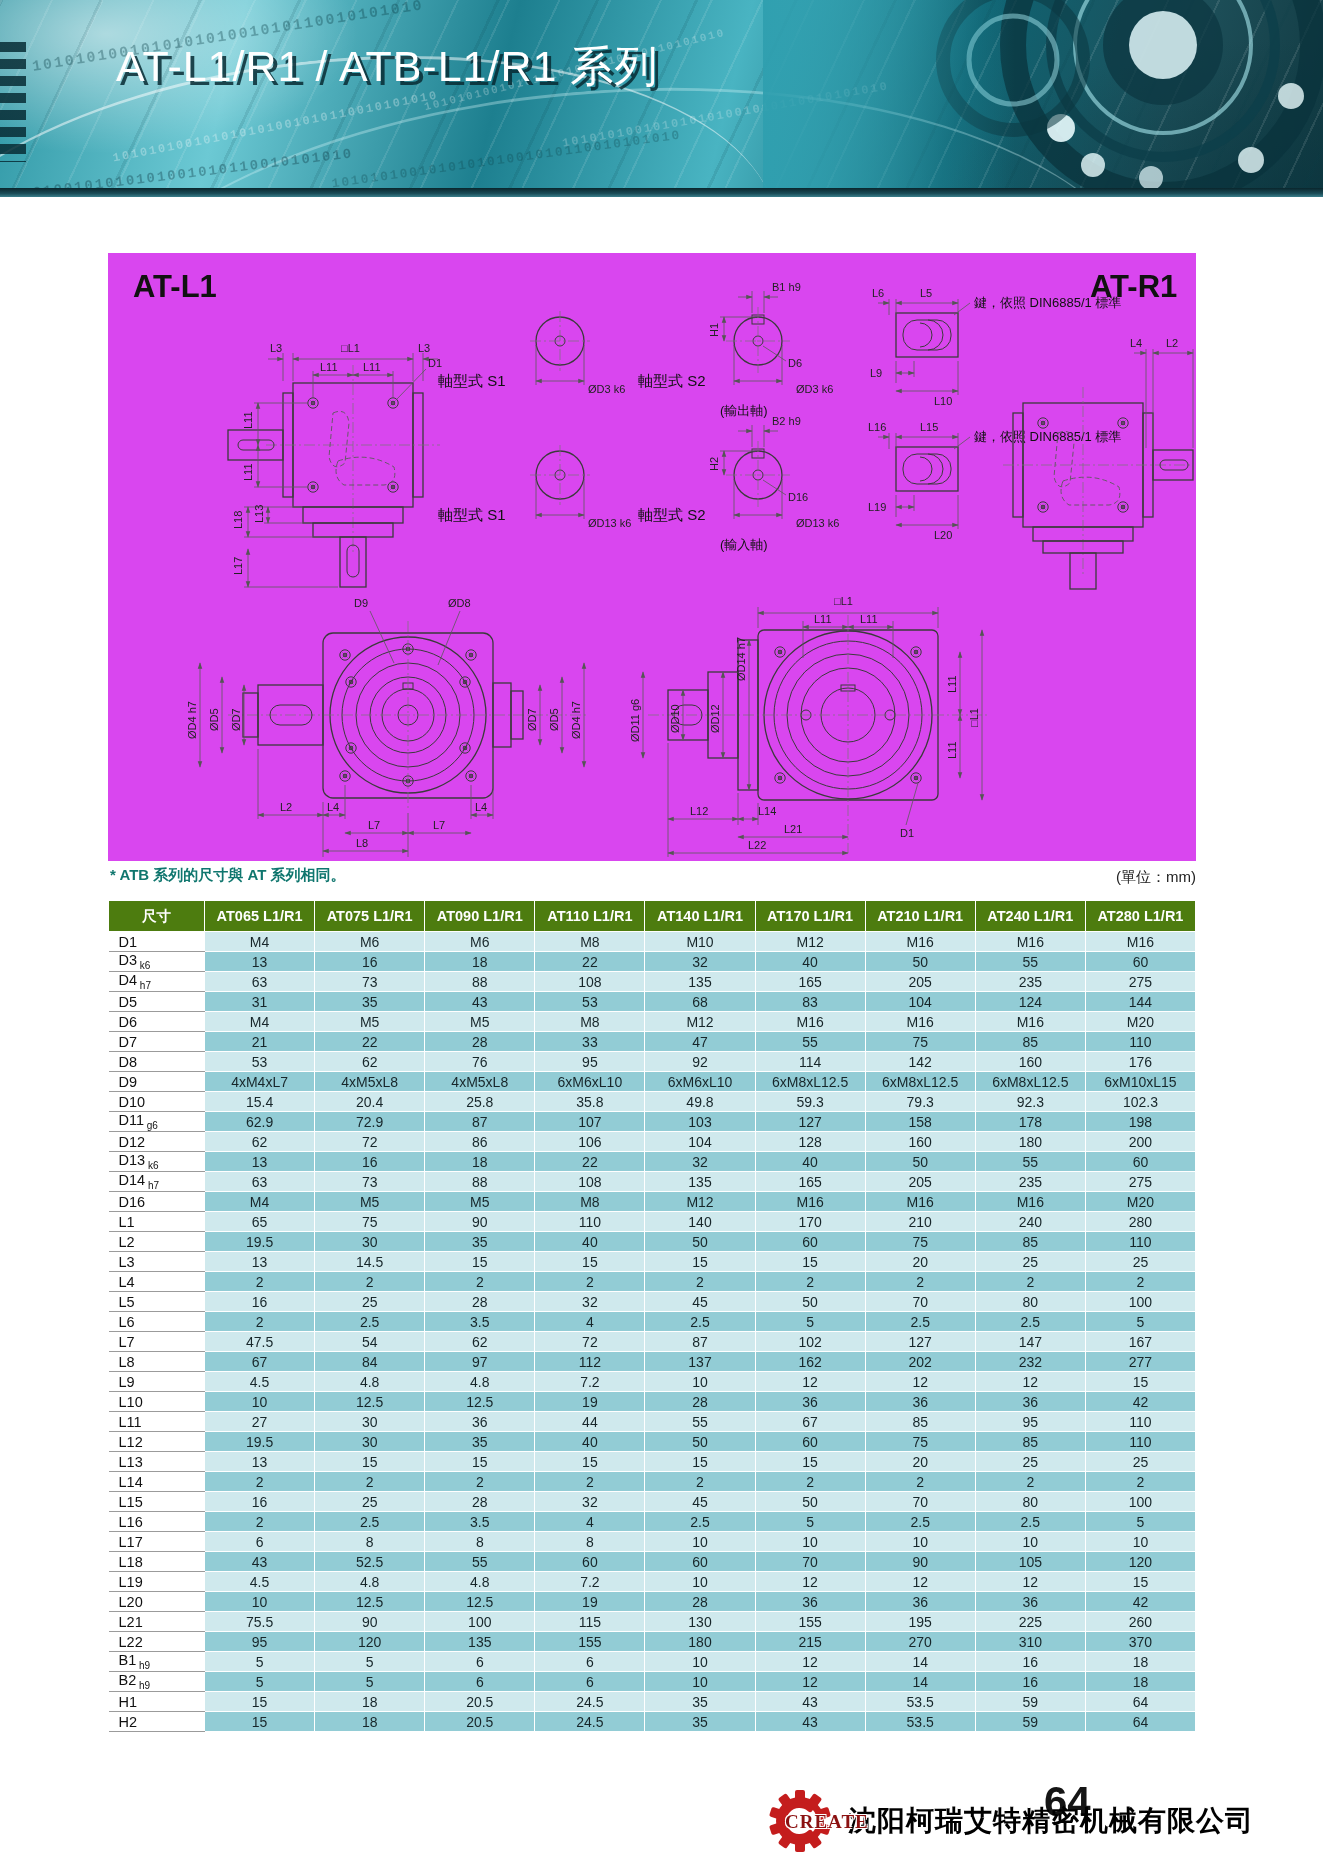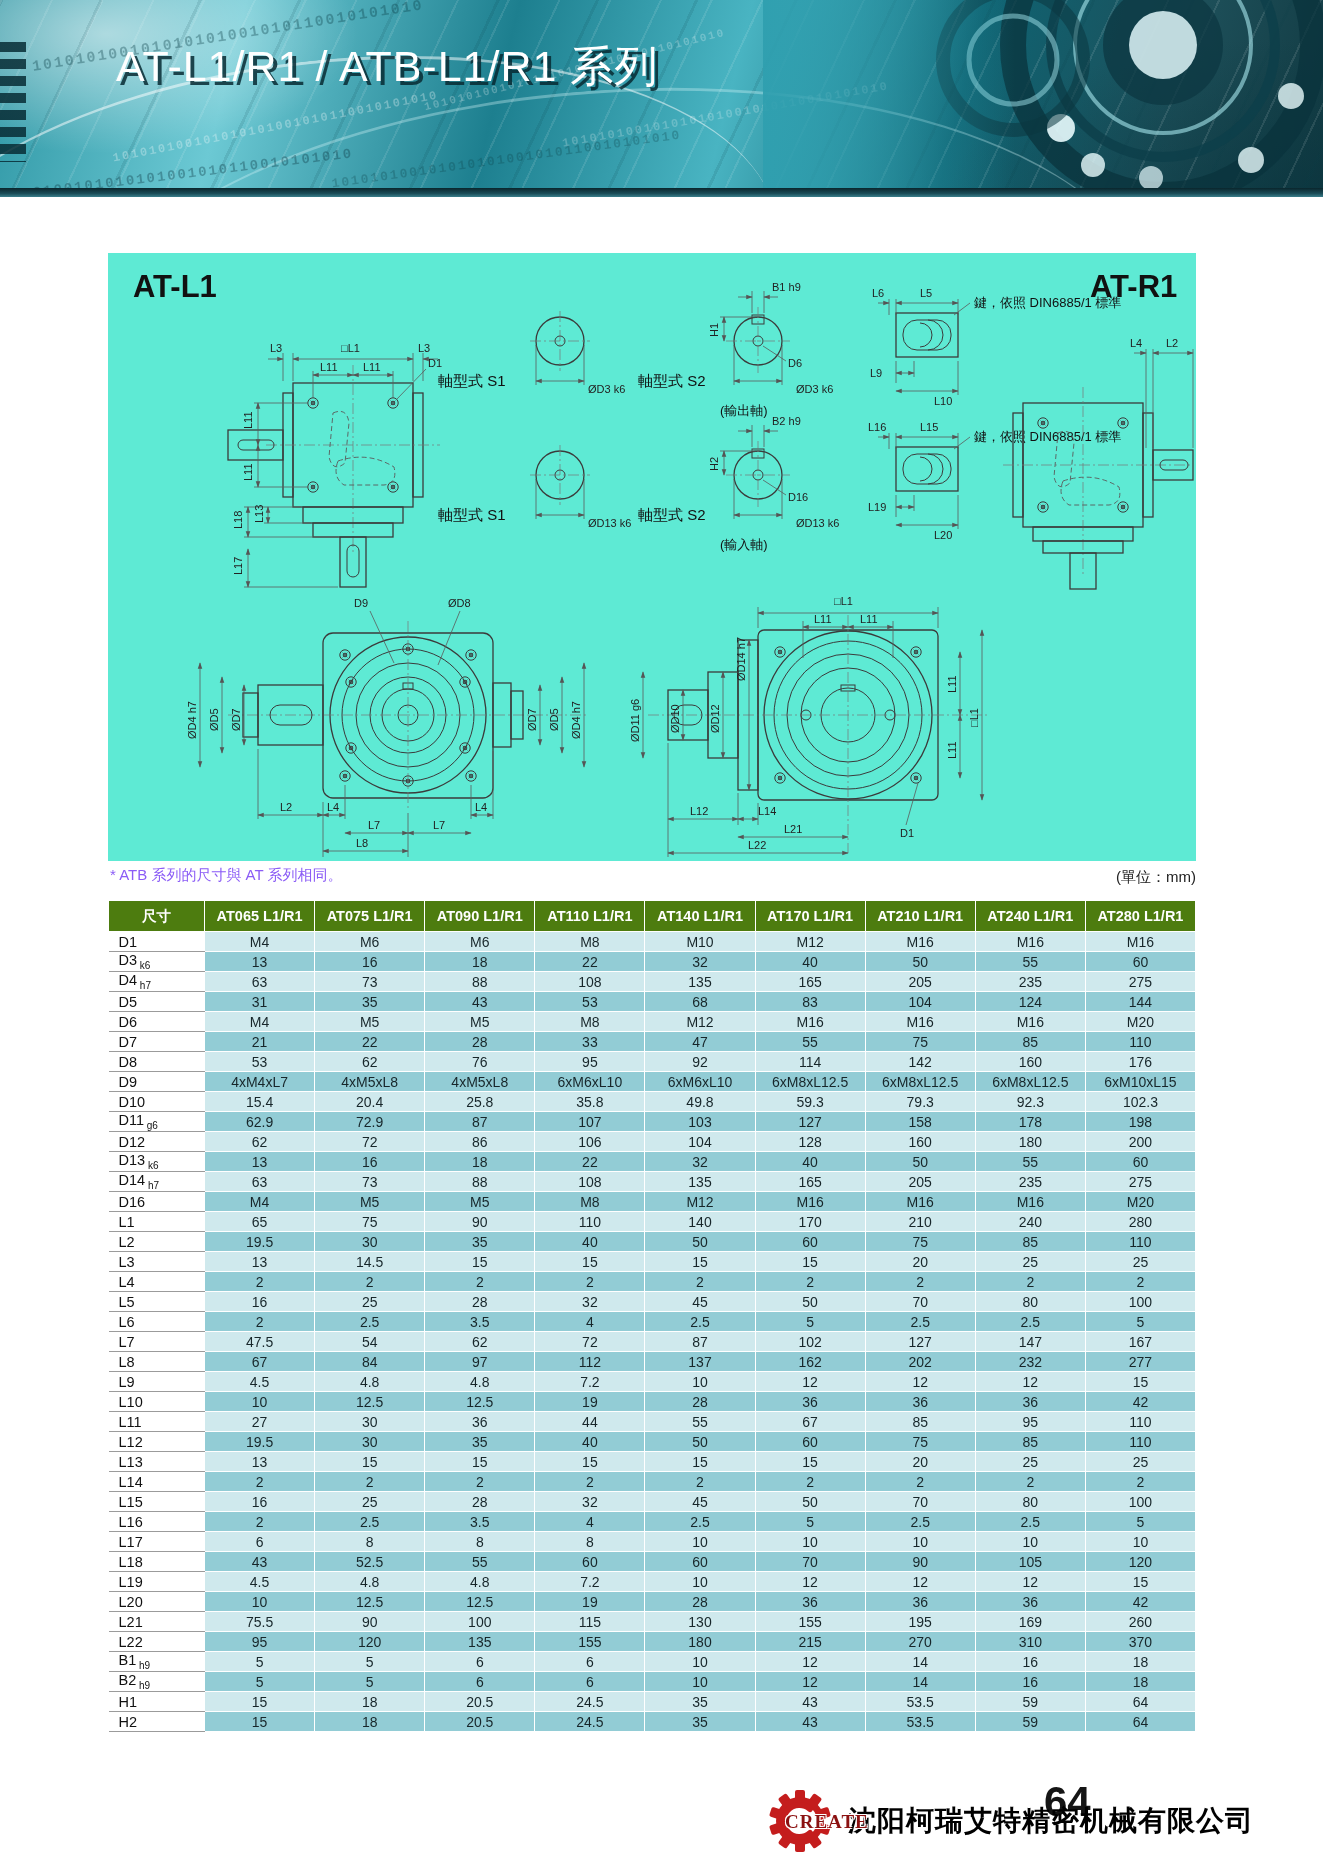--- a/index.html
+++ b/index.html
@@ -21,36 +21,36 @@
   .banner-bars{position:absolute;left:0;top:42px;width:26px;height:120px;
     background:repeating-linear-gradient(180deg, rgba(7,44,53,.85) 0 10px, rgba(7,44,53,0) 10px 17px);}
   .banner-title{position:absolute;left:116px;top:38px;font-size:43px;font-weight:normal;color:#ffffff;letter-spacing:1px;
     text-shadow:4px 4px 0 rgba(7,42,50,.85);}
   .banner-subtitle{position:absolute;left:118px;top:106px;font-size:28px;font-weight:bold;color:#ffffff;
     text-shadow:3px 3px 0 rgba(7,42,50,.8);}
   .banner-strip{position:absolute;left:0;top:188px;width:1323px;height:9px;
     background:linear-gradient(180deg,#0a262d 0%,#1a4c57 60%,#3a7e8b 100%);}
 
   
-  .panel{position:absolute;left:108px;top:253px;width:1088px;height:608px;background:#5eead4;}
+  .panel{position:absolute;left:108px;top:253px;width:1088px;height:608px;background:#d946ef;}
   svg text{font-family:"Liberation Sans",sans-serif;}
   .dtx{font-size:11px;fill:#222222;}
   .vtx{font-size:11px;fill:#222222;}
   .ttl{font-size:31px;font-weight:bold;fill:#111111;}
   .ctx{font-size:15px;fill:#111111;}
   .stx{font-size:13px;fill:#111111;}
   .oln{stroke:#3b3b3b;stroke-width:1.3;fill:none;}
   .o2{stroke:#3b3b3b;stroke-width:1;fill:none;}
   .dln{stroke:#5a5a5a;stroke-width:.8;fill:none;}
   .dsh{stroke:#5a5a5a;stroke-width:.9;stroke-dasharray:5 3;fill:none;}
   .cln{stroke:#777777;stroke-width:.7;stroke-dasharray:11 3 2 3;fill:none;}
 
   
   .note-row{position:absolute;left:108px;top:866px;width:1088px;height:26px;}
-  .atb-note{position:absolute;left:2px;top:0;font-size:15px;color:#8b5cf6;font-weight:normal;text-align:right;}
+  .atb-note{position:absolute;left:2px;top:0;font-size:15px;color:#0f766e;font-weight:bold;text-align:right;}
   .unit-note{position:absolute;right:0;top:2px;font-size:15px;color:#222222;}
 
   
   .dim-table{position:absolute;left:108px;top:900px;width:1088px;border-collapse:collapse;table-layout:fixed;}
   .dim-table th,.dim-table td{padding:0;overflow:hidden;white-space:nowrap;}
   .dim-table thead th{height:30px;background:#4d7c0f;color:#ffffff;font-size:14.5px;font-weight:bold;
     border:1px solid #ffffff;text-align:center;}
   .dim-table tbody th{height:19px;background:#ffffff;color:#111111;font-size:14.5px;font-weight:normal;
     text-align:left;padding-left:10px;border-bottom:1px solid #9b9b9b;}
   .dim-table tbody th sub{font-size:10px;}
@@ -887,21 +887,21 @@
       </tr>
       <tr class="light">
         <th>L21</th>
         <td>75.5</td>
         <td>90</td>
         <td>100</td>
         <td>115</td>
         <td>130</td>
         <td>155</td>
         <td>195</td>
-        <td>169</td>
+        <td>225</td>
         <td>260</td>
       </tr>
       <tr class="dark">
         <th>L22</th>
         <td>95</td>
         <td>120</td>
         <td>135</td>
         <td>155</td>
         <td>180</td>
         <td>215</td>

